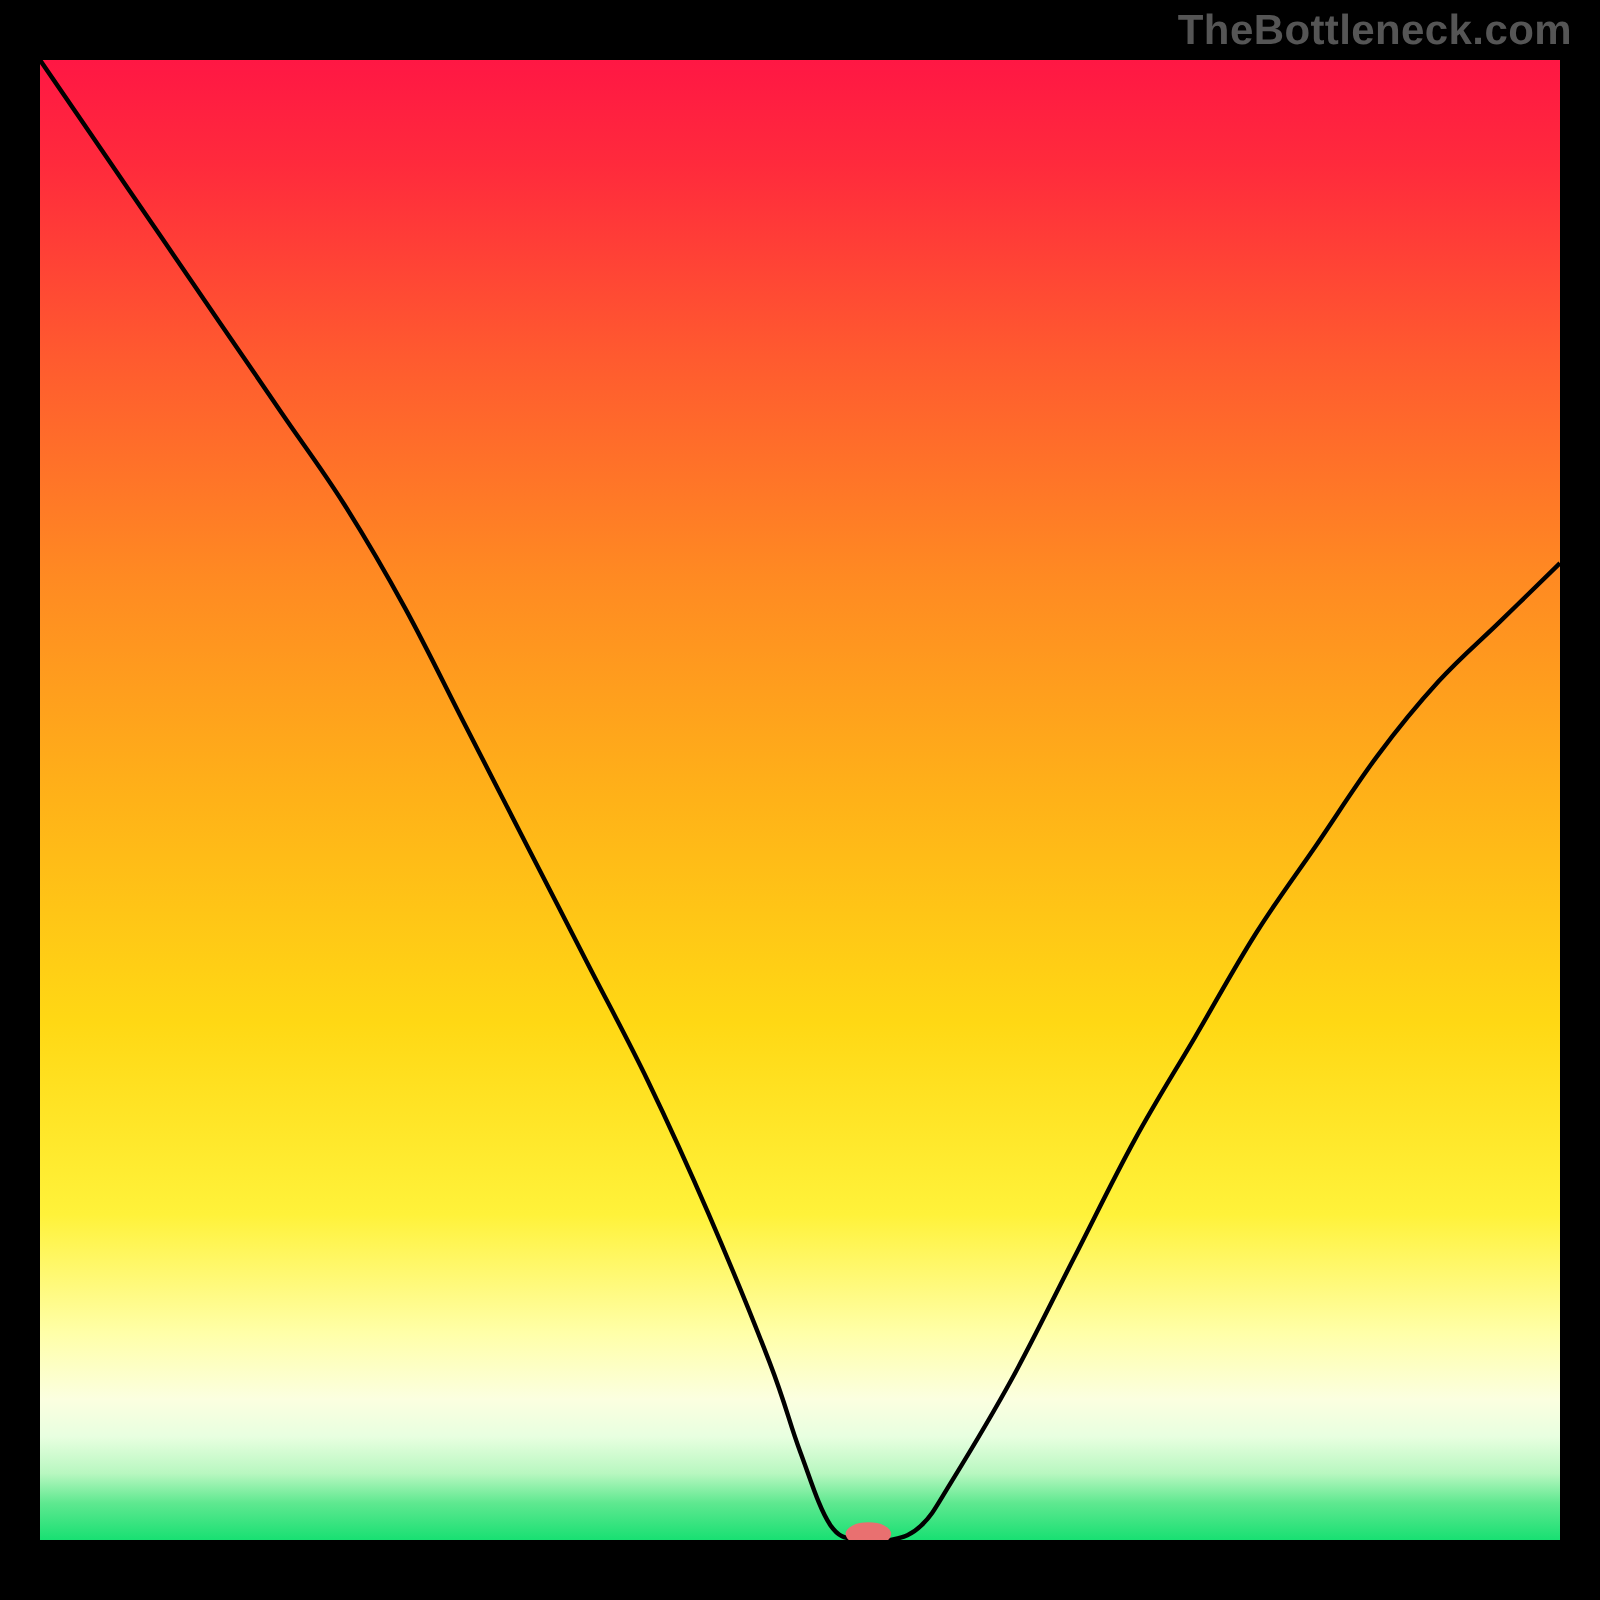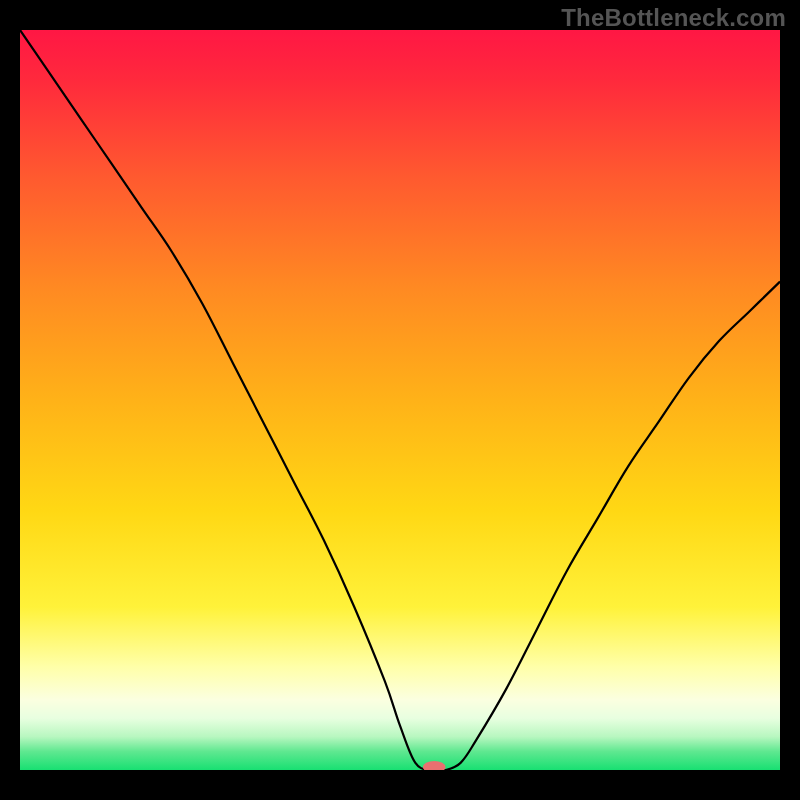--- a/index.html
+++ b/index.html
@@ -15,21 +15,21 @@
     position: relative;
     width: 800px;
     height: 800px;
     background: #000;
   }
   .watermark {
     position: absolute;
     top: 4px;
     right: 14px;
     color: #555;
-    font-size: 24px;
+    font-size: 21px;
     font-weight: 600;
     letter-spacing: 0.2px;
     z-index: 10;
   }
   .plot {
     position: absolute;
     left: 20px;
     top: 30px;
     width: 760px;
     height: 740px;

